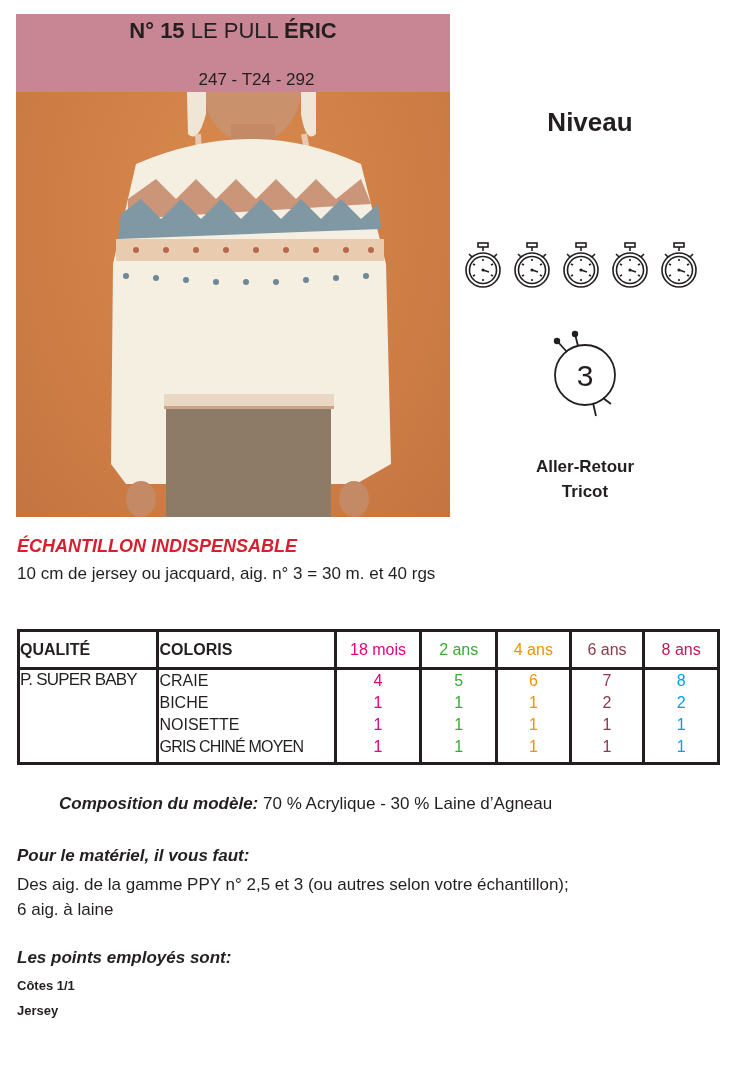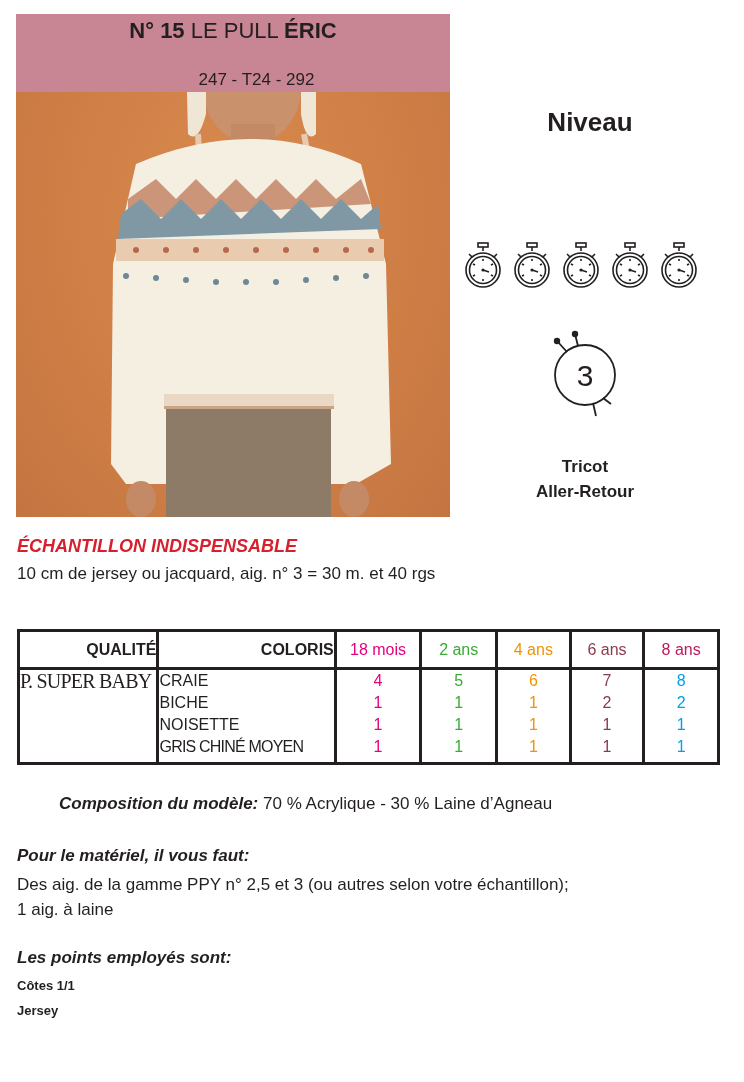--- a/index.html
+++ b/index.html
@@ -20,23 +20,23 @@
   .needle { position:absolute; left:545px; top:330px; width:80px; height:90px; }
   .tricot { position:absolute; left:455px; width:260px; top:454px; text-align:center;
             font-weight:bold; font-size:17px; line-height:25px; }
 
   .ech-title { position:absolute; left:17px; top:536px; color:#d71f2e; font-weight:bold; font-style:italic; font-size:18px; }
   .ech-text { position:absolute; left:17px; top:564px; font-size:17px; }
 
   table.yarn { position:absolute; left:17px; top:629px; width:703px; border-collapse:collapse; }
   table.yarn td, table.yarn th { border:3px solid #231f20; padding:0; vertical-align:top; }
   table.yarn th { height:35px; vertical-align:middle; font-size:16px; }
-  th.l { text-align:right; padding-left:10px; font-weight:bold; }
+  th.l { text-align:left; padding-left:10px; font-weight:bold; }
   th.c { text-align:center; font-weight:normal; }
-  td.q { padding:7px 0 0 10px; font-size:20px; letter-spacing:-0.8px; height:92px;font-family:Liberation Serif, serif; }
+  td.q { padding:7px 0 0 10px; font-size:17px; letter-spacing:-0.8px; height:92px; }
   td.col { padding:7px 0 0 10px; font-size:16px; line-height:22px; }
   td.num { text-align:center; padding-top:7px; font-size:16px; line-height:22px; }
   .num div, .col div { height:22px; }
   .tight { letter-spacing:-0.8px; }
 
   .comp { position:absolute; left:17px; top:794px; font-size:17px; }
   .comp b { font-weight:bold; font-style:italic;margin-left:42px; }
   .mat-h { position:absolute; left:17px; top:846px; font-size:17px; font-weight:bold; font-style:italic; }
   .mat-t { position:absolute; left:17px; top:872px; font-size:17px; line-height:25px; width:715px; }
   .pts-h { position:absolute; left:17px; top:948px; font-size:17px; font-weight:bold; font-style:italic; }
@@ -210,22 +210,22 @@
     <line x1="33" y1="16" x2="30" y2="4"></line>
     <line x1="58" y1="68" x2="66" y2="74"></line>
     <line x1="48" y1="73" x2="51" y2="86"></line>
   </g>
   <circle cx="12" cy="11" r="3.2" fill="#231f20"></circle>
   <circle cx="30" cy="4" r="3.2" fill="#231f20"></circle>
   <text x="40" y="56" text-anchor="middle" font-family="Liberation Sans, sans-serif" font-size="30" fill="#231f20">3</text>
 </svg>
 
 <div class="tricot">
+  <div>Aller-Retour</div>
   <div>Tricot</div>
-  <div>Aller-Retour</div>
 </div>
 
 <div class="ech-title">ÉCHANTILLON INDISPENSABLE</div>
 <div class="ech-text">10 cm de jersey ou jacquard, aig. n° 3  = 30 m. et 40 rgs</div>
 
 <table class="yarn">
   <colgroup>
     <col style="width:140px">
       <col style="width:178px">
       <col style="width:86px">
@@ -286,20 +286,20 @@
 </tbody>
   </table>
 
 <div class="comp">
   <b>Composition du modèle:</b><span> 70 % Acrylique - 30 % Laine d’Agneau</span>
 </div>
 
 <div class="mat-h">Pour le matériel, il vous faut:</div>
 <div class="mat-t">
   <div>Des aig. de la gamme PPY n° 2,5 et 3 (ou autres selon votre échantillon);</div>
-  <div>1 aig. à laine</div>
+  <div>6 aig. à laine</div>
 </div>
 
 <div class="pts-h">Les points employés sont:</div>
 <div class="pts">
   <div><span class="b">Côtes 1/1</span><span></span></div>
   <div><span class="b">Jersey</span><span></span></div>
 </div>
 
 </body></html>

